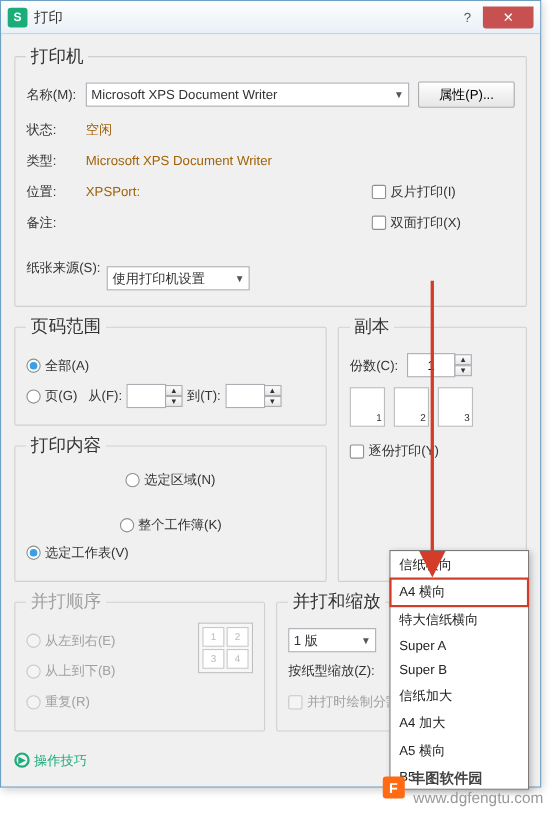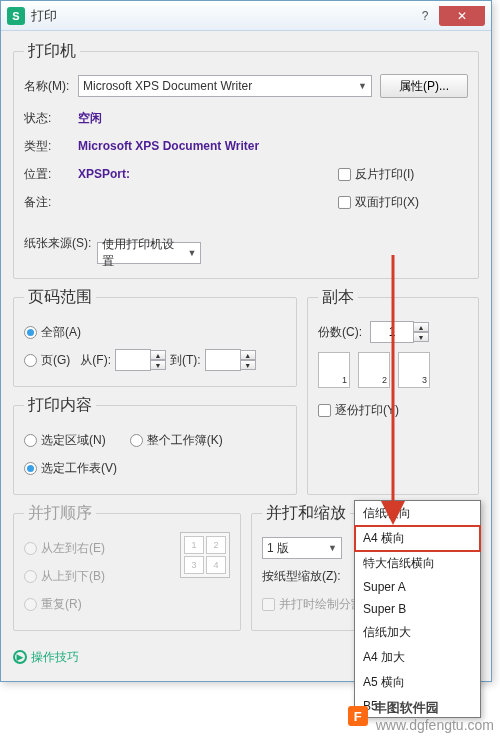--- a/index.html
+++ b/index.html
@@ -14,21 +14,21 @@
   .winbtn { width: 28px; height: 20px; display: flex; align-items: center; justify-content: center; font-size: 12px; color: #555; }
   .winbtn.close { background: #c75050; color: #fff; width: 46px; border-radius: 0 0 3px 3px; }
 
   .dialog-body { padding: 10px 12px 12px 12px; font-size: 12px; color: #333; }
 
   fieldset { border: 1px solid #d0d0d0; border-radius: 2px; margin: 0 0 8px 0; padding: 8px 10px 10px 10px; }
   legend { font-size: 16px; padding: 0 4px; color: #333; }
 
   .row { display: flex; align-items: center; margin: 4px 0; min-height: 24px; }
   .lbl { min-width: 54px; }
-  .val { color: #4c1d95; font-weight: bold; }
+  .val { color: #a16207; }
   .combo, input[type=text].field, .num-field { background: #fff; border: 1px solid #abadb3; height: 22px; font-size: 12px; padding: 0 4px; }
   .combo { display: flex; align-items: center; justify-content: space-between; }
   .combo .caret { font-size: 9px; color: #555; margin-left: 4px; }
   .btn { background: linear-gradient(#fefefe, #e6e6e6); border: 1px solid #acacac; border-radius: 2px; height: 24px; padding: 0 10px; font-size: 12px; display: inline-flex; align-items: center; justify-content: center; }
   .btn.primary { border-color: #3693d6; box-shadow: 0 0 2px #5ab0ef inset; }
 
   .check { display: inline-flex; align-items: center; gap: 4px; }
   .check .box { width: 13px; height: 13px; border: 1px solid #8e8f8f; background: #fff; border-radius: 2px; }
   .radio { display: inline-flex; align-items: center; gap: 4px; }
   .radio .dot { width: 13px; height: 13px; border: 1px solid #8e8f8f; border-radius: 50%; background: #fff; display: inline-flex; align-items: center; justify-content: center; }
@@ -188,21 +188,21 @@
               <label class="check">
                 <span class="box"></span>
                 <span>双面打印(X)</span>
               </label>
             </div>
         </div>
       </div>
 
       <div class="row" style="justify-content:flex-start; gap:6px;">
         <span>纸张来源(S):</span>
-        <div class="combo" style="width:104px;margin-top:20px;">
+        <div class="combo" style="width:130px;margin-top:20px;">
           <span>使用打印机设置</span>
           <span class="caret">▼</span>
         </div>
       </div>
     </fieldset>
 
     <div class="two-col">
       <div>
         <fieldset>
           <legend>页码范围</legend>
@@ -231,21 +231,21 @@
                 <span class="arrows">
                   <span>▲</span>
                   <span>▼</span>
                 </span>
               </div>
           </div>
         </fieldset>
 
         <fieldset>
           <legend>打印内容</legend>
-          <div class="row" style="gap:24px;">
+          <div class="row" style="gap:24px;flex-direction:column;">
             <label class="radio">
                 <span class="dot"></span>
                 <span>选定区域(N)</span>
               </label>
             <label class="radio">
                 <span class="dot"></span>
                 <span>整个工作簿(K)</span>
               </label>
           </div>
           <div class="row">

